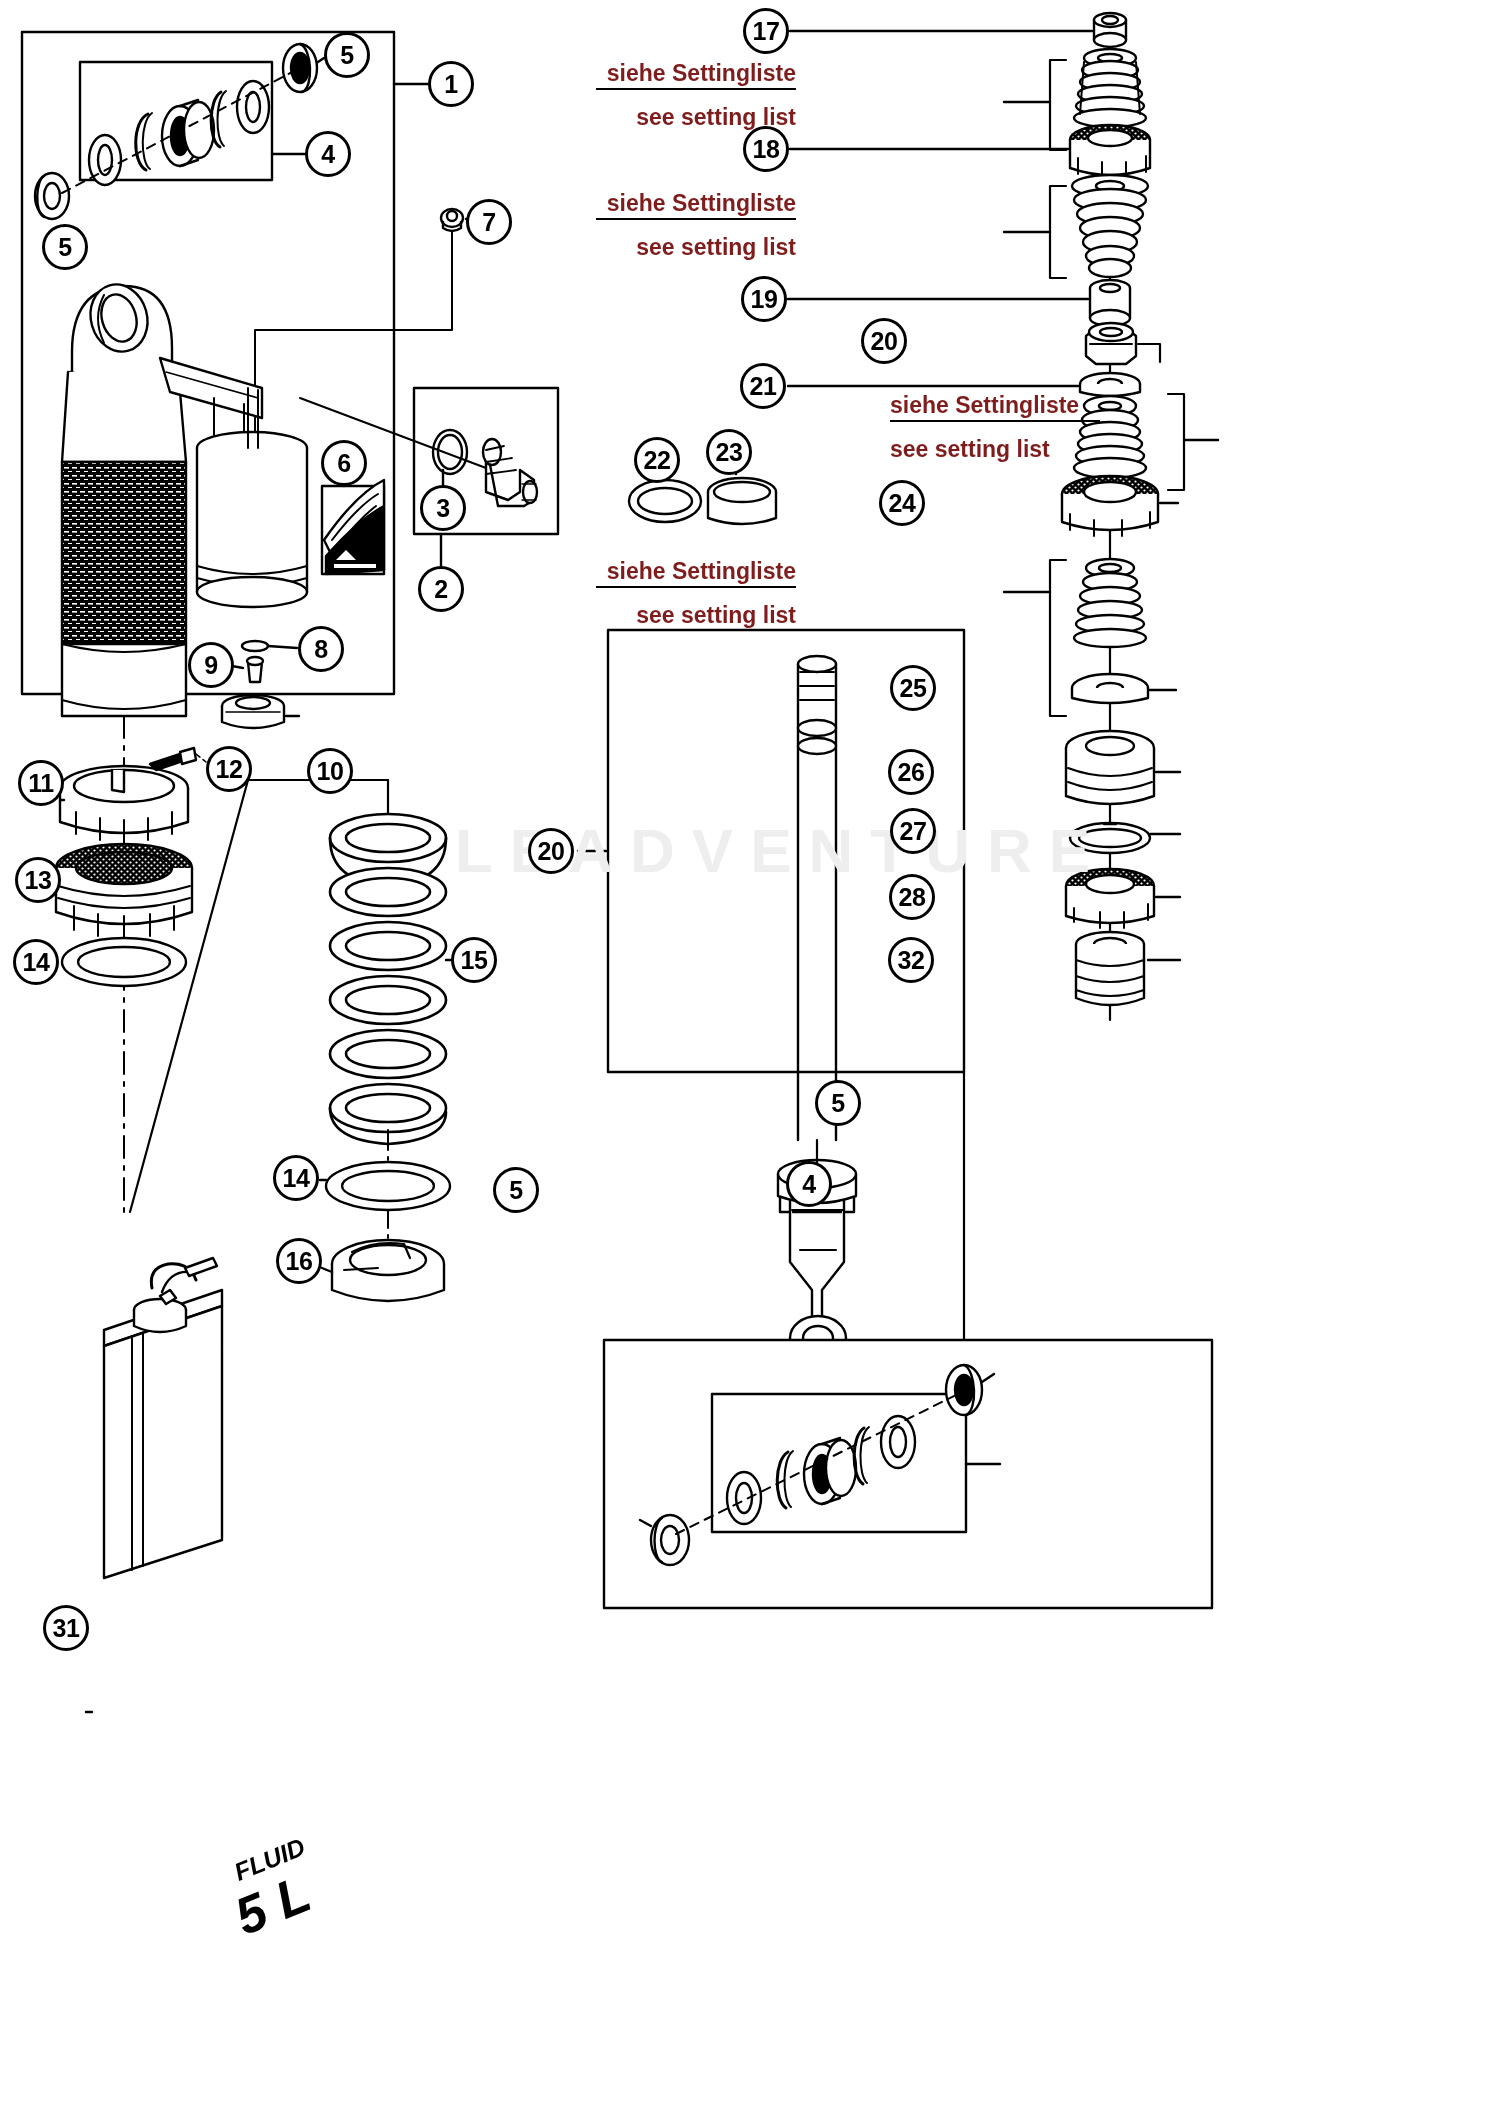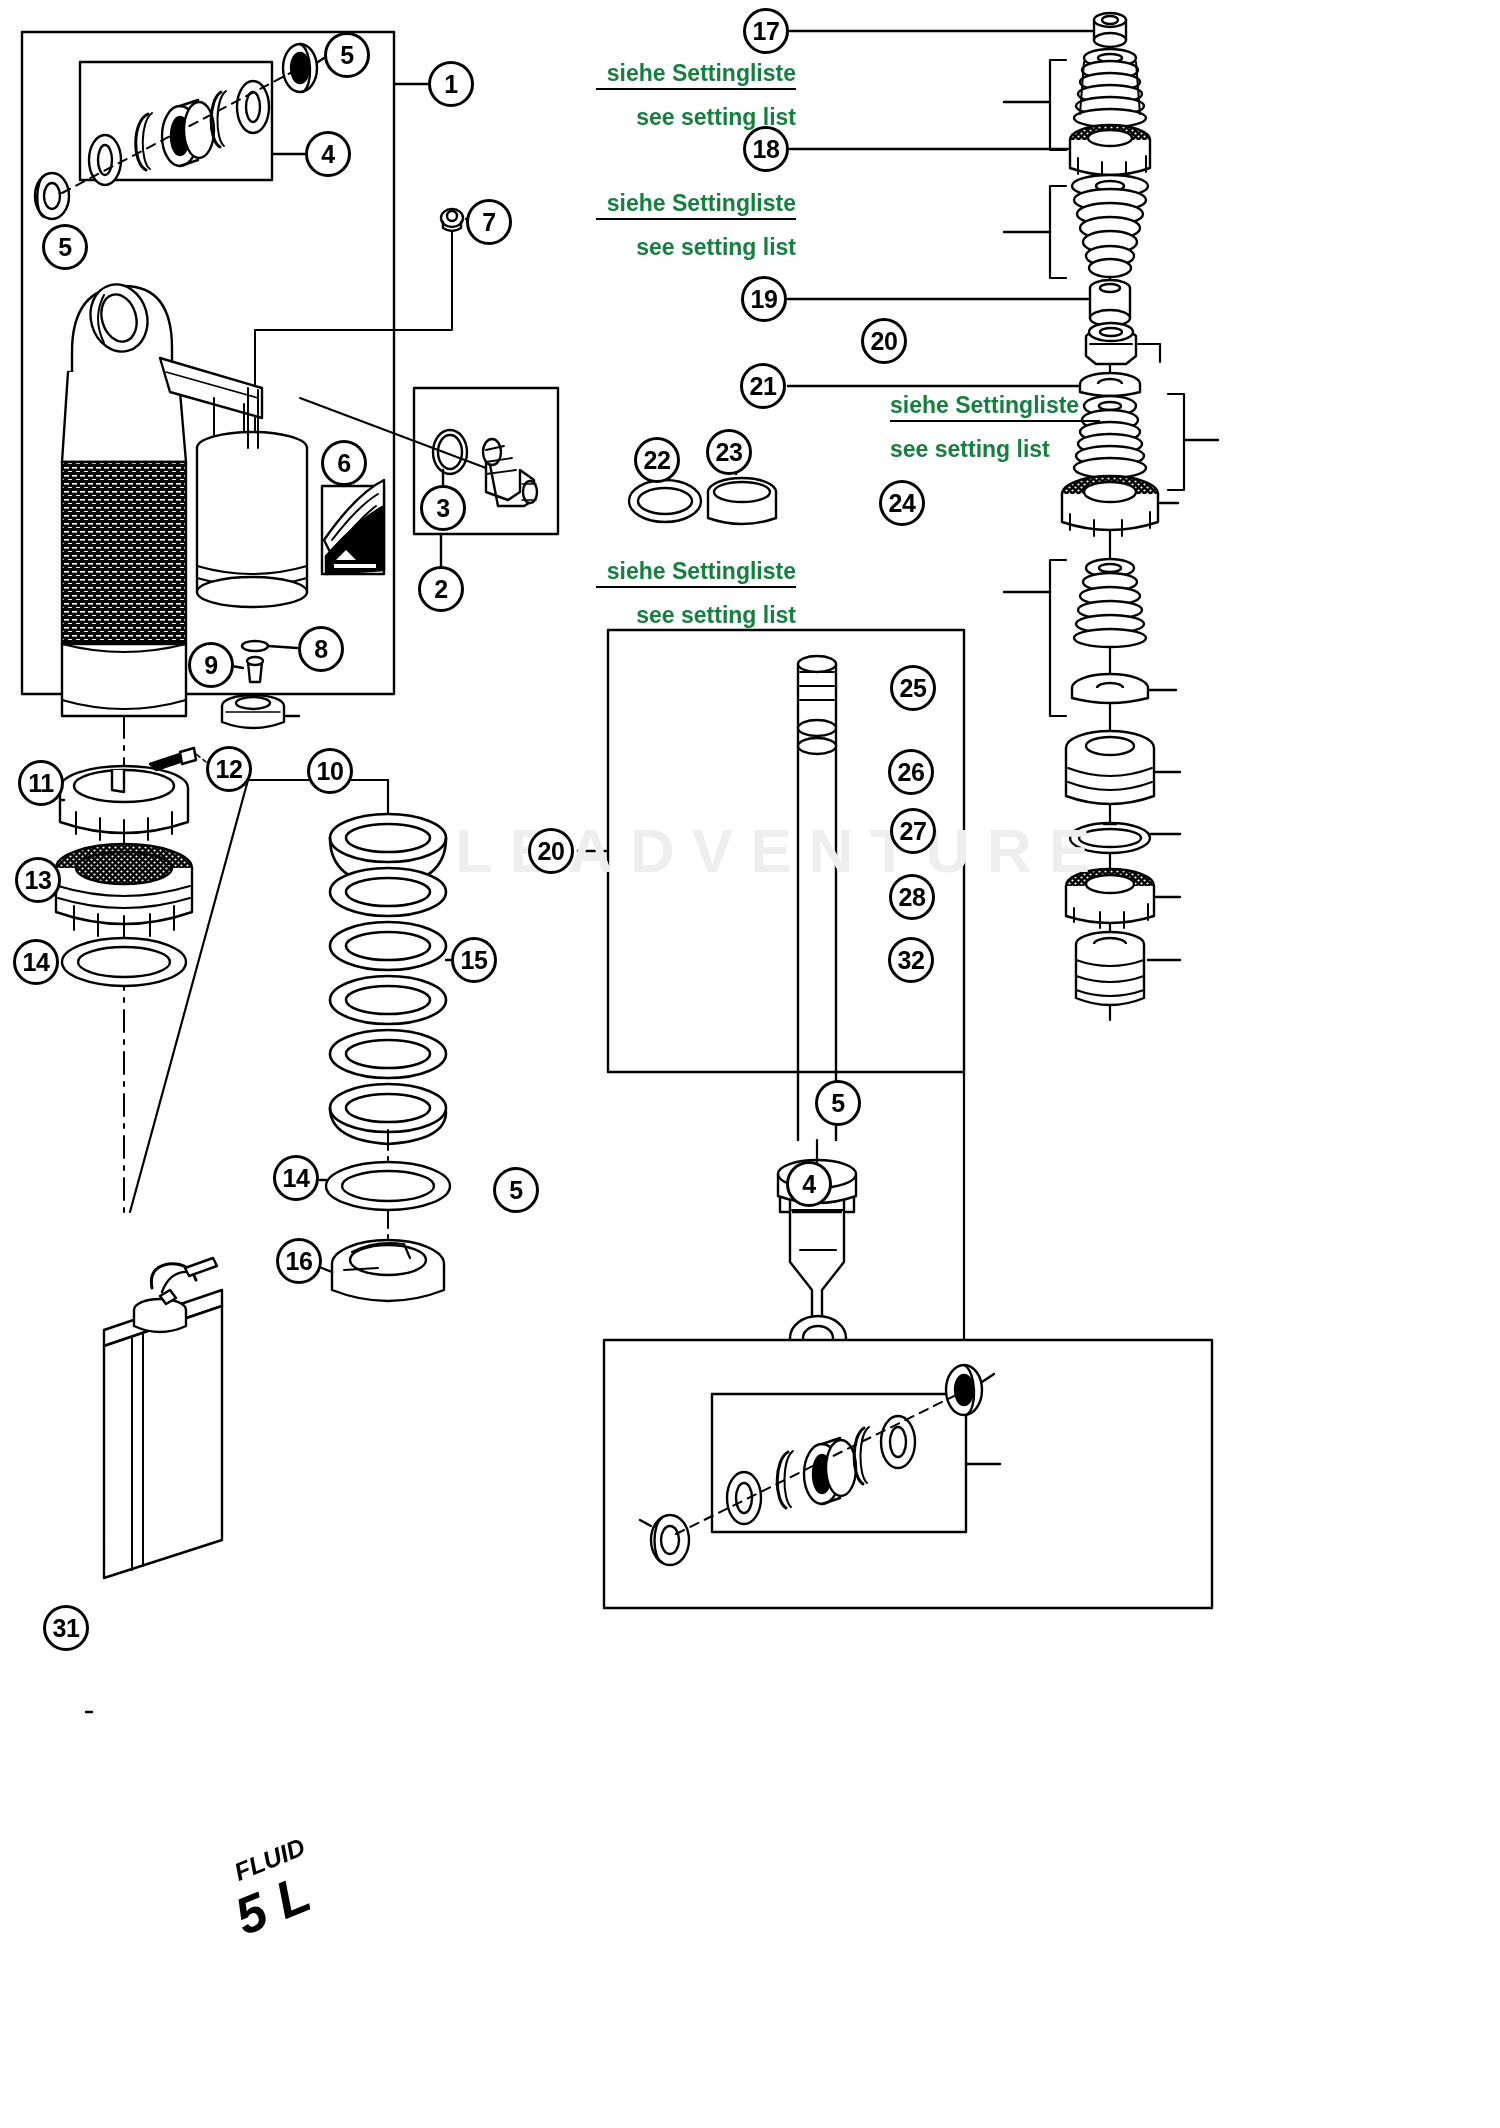--- a/index.html
+++ b/index.html
@@ -38,21 +38,21 @@
     z-index: 40;
   }
   .c-sm { width: 46px; height: 46px; font-size: 25px; margin-left: -23px; margin-top: -23px; }
   
   .setnote {
     position: absolute;
     text-align: right;
     font-weight: bold;
     font-size: 23px;
     line-height: 1.18;
-    color: #15803d;
+    color: #7f1d1d;
     white-space: nowrap;
     z-index: 35;
     font-family: "Liberation Sans", sans-serif;
   }
   .setnote .de {
     display: block;
     border-bottom: 2px solid #000;
     padding-bottom: 1px;
   }
   .setnote .en { display: block; padding-top: 14px; }

